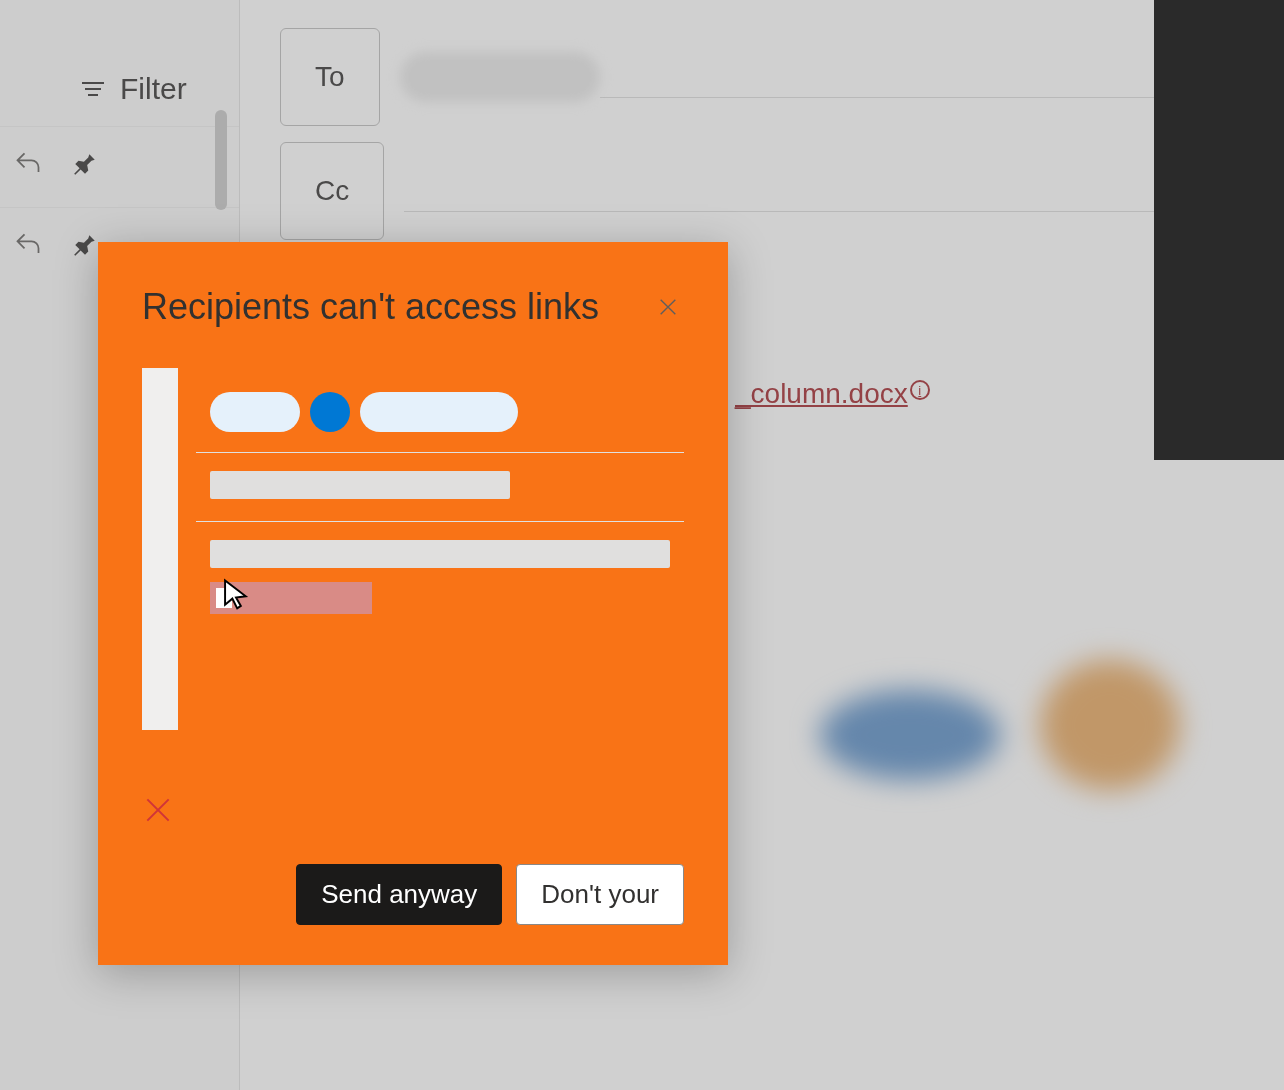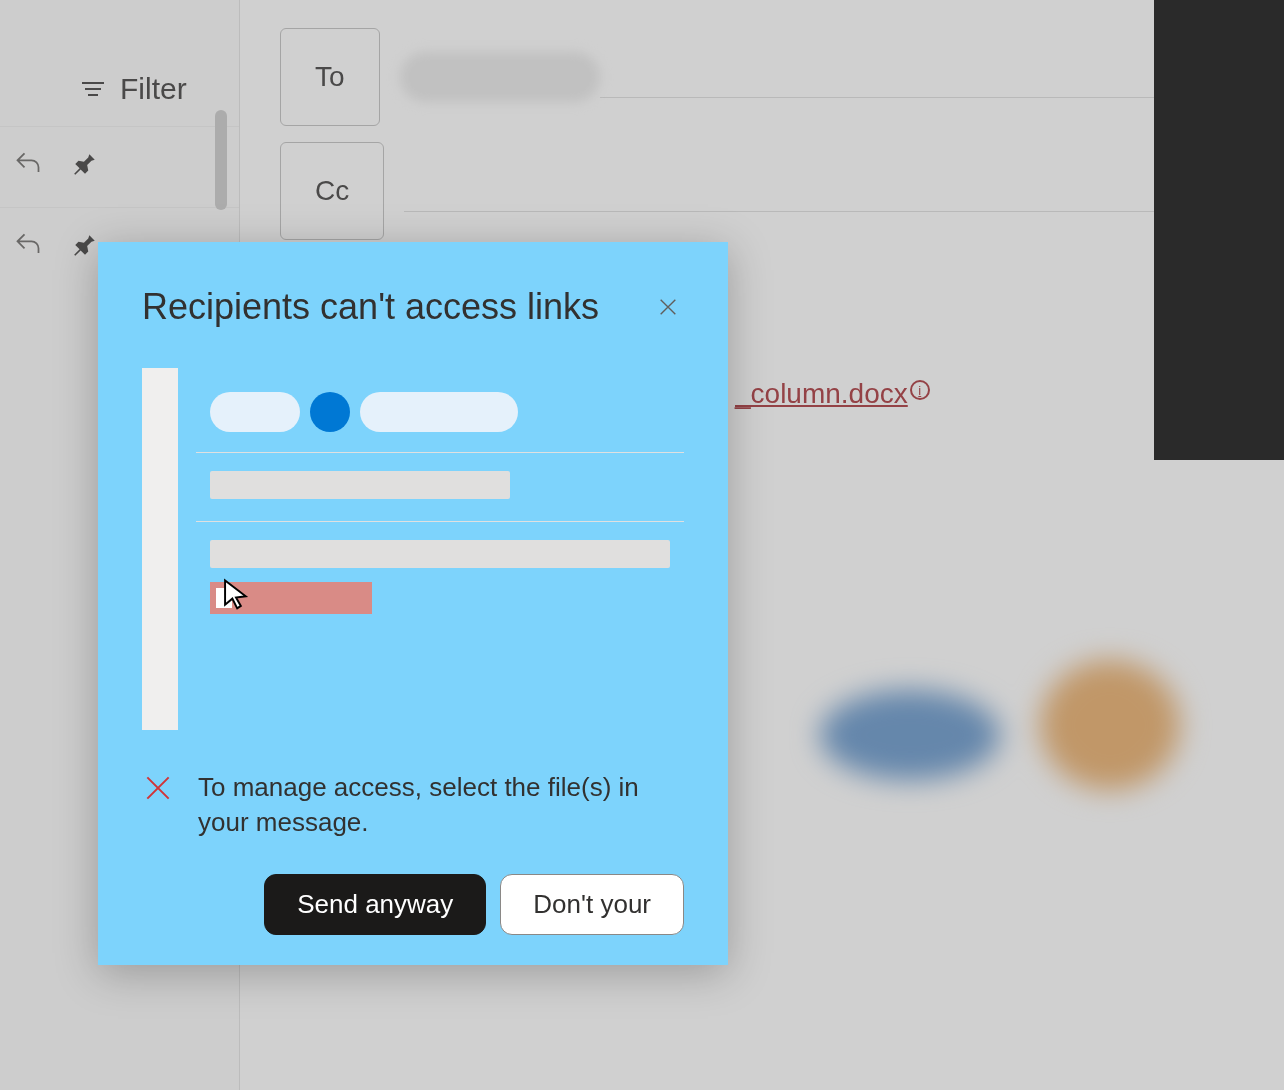--- a/index.html
+++ b/index.html
@@ -149,21 +149,21 @@
     .blob-blue { background: #5b8fc7; width:180px; height:90px; left: 820px; top: 310px; }
     .blob-orange { background: #e8a860; width:140px; height:130px; left: 1040px; top: 280px; }
     
     
     .modal {
       position: absolute;
       left: 98px;
       top: 242px;
       width: 630px;
       height: 723px;
-      background: #7dd3fc;
+      background: #f97316;
       box-shadow: 0 8px 40px rgba(0,0,0,0.25);
       z-index: 10;
       padding: 44px 44px 40px 44px;
       display: flex;
       flex-direction: column;
     }
     .modal-header {
       display: flex;
       justify-content: space-between;
       align-items: center;
@@ -251,22 +251,22 @@
     }
     
     .modal-footer {
       display: flex;
       justify-content: flex-end;
       gap: 14px;
       margin-top: 6px;
     }
     .btn {
       font-size: 26px;
-      padding: 14px 32px;
-      border-radius: 12px;
+      padding: 14px 24px;
+      border-radius: 4px;
       cursor: pointer;
       font-family: inherit;
     }
     .btn-primary {
       background: #1b1a19;
       color: #fff;
       border: 1px solid #1b1a19;
     }
     .btn-secondary {
       background: #fff;
@@ -373,20 +373,19 @@
       </div>
     </div>
   </div>
 
   <div class="warning-row">
     <div class="x-icon">
       <svg viewBox="0 0 24 24" fill="none" stroke="currentColor">
           <path d="M4 4l16 16M20 4L4 20"></path>
         </svg>
     </div>
-    <div class="warning-text">To manage access, select the file(s) in your message.</div>
   </div>
 
   <div class="modal-footer">
     <button class="btn btn-primary">Send anyway</button>
     <button class="btn btn-secondary">Don't your</button>
   </div>
 </div>
 
 </body></html>

